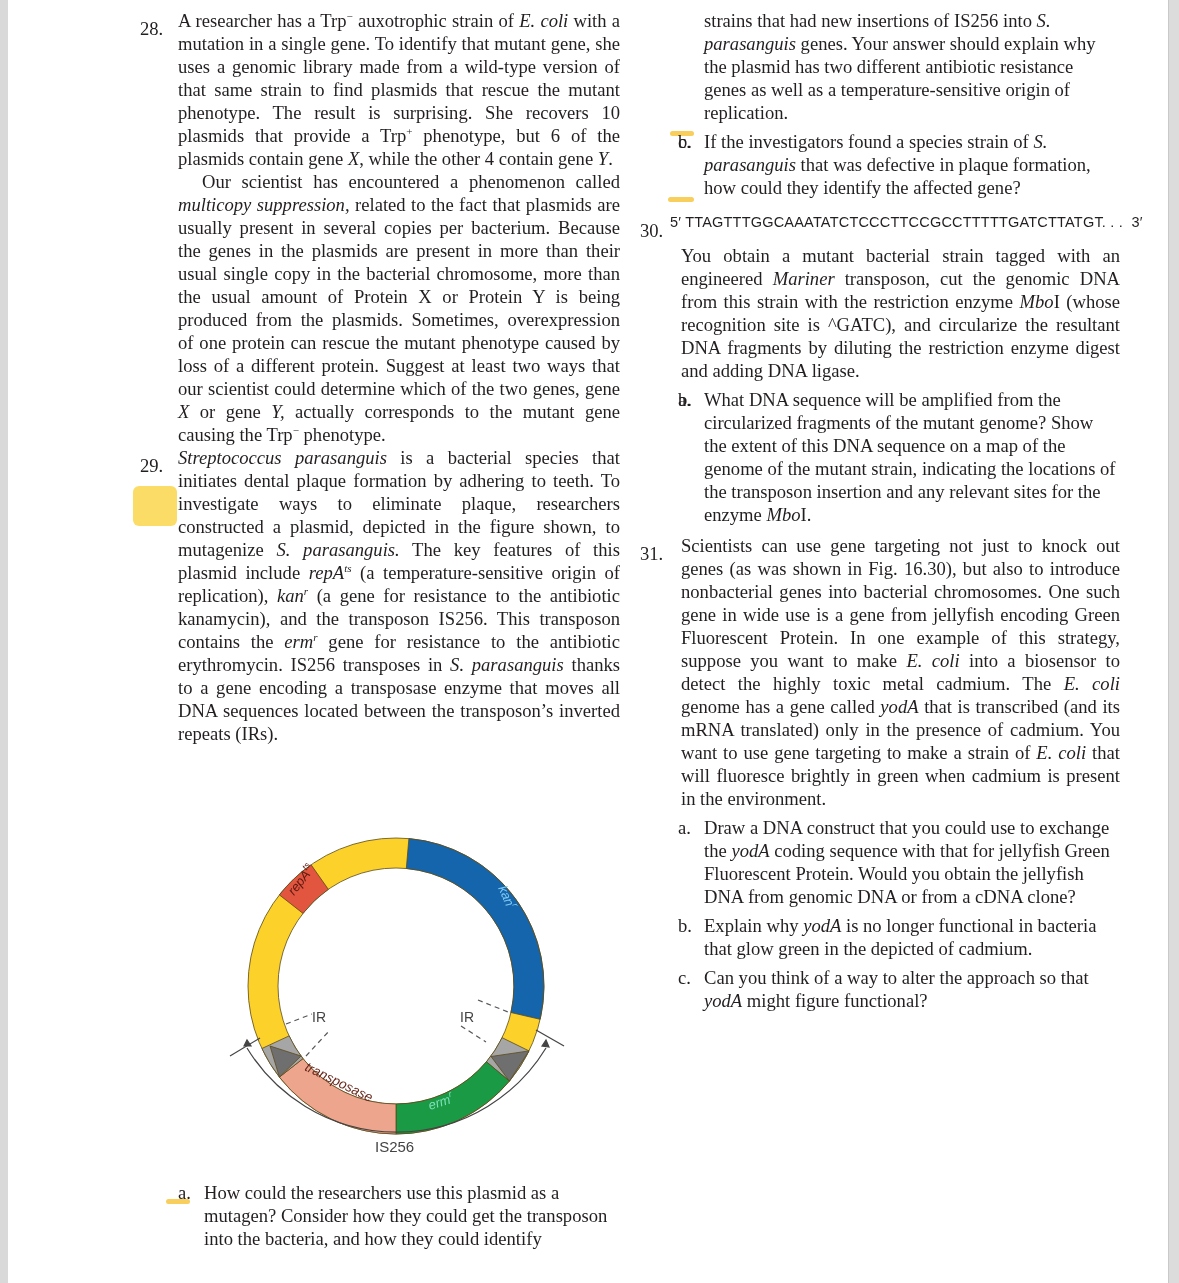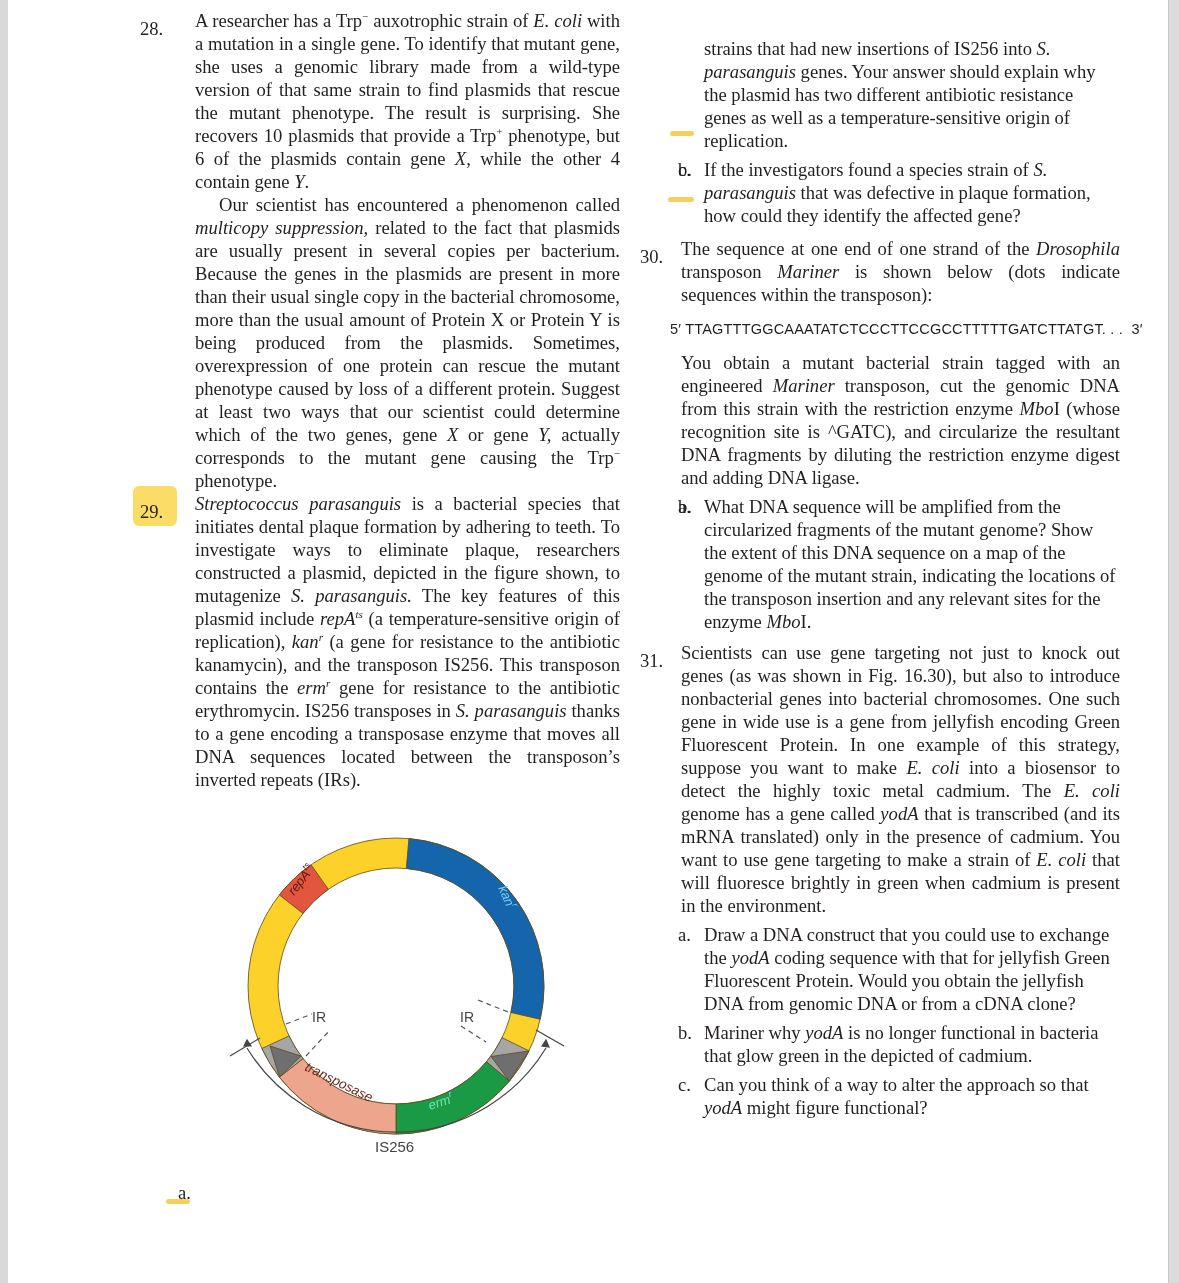--- a/index.html
+++ b/index.html
@@ -7,25 +7,25 @@
     width: 1179px; height: 1283px; position: relative; overflow: hidden;
     background: #ffffff;
     font-family: "Liberation Serif", "DejaVu Serif", serif;
     color: #231f20;
   }
   .edge-left { position: absolute; left: 0; top: 0; width: 8px; height: 1283px; background: #d9d9d9; }
   .edge-right { position: absolute; right: 0; top: 0; width: 10px; height: 1283px; background: #dcdcdc; border-left: 1px solid #c9c9c9; }
 
   .col { position: absolute; top: 0; }
   .col-left { left: 140px; width: 480px; }
-  .col-right { left: 640px; width: 480px; margin-top: 28px; }
+  .col-right { left: 640px; width: 480px; }
 
   .q { position: relative; font-size: 18.6px; line-height: 23px; text-align: justify; }
   .q .num { position: absolute; left: 0; top: 8px; }
-  .q .body { margin-left: 55px; }
+  .q .body { margin-left: 38px; }
   .q p { margin: 0; }
   .indent { text-indent: 24px; }
   .sub { position: relative; margin-left: 38px; padding-left: 26px; margin-top: 6px; text-align: left; }
   .sub .letter { position: absolute; left: 0; top: 0; }
   sup { font-size: 11px; line-height: 0; vertical-align: 7px; }
   i { font-style: italic; }
 
   .hl-block {
     position: absolute; background: #fbd74c; opacity: 0.85; border-radius: 6px;
     filter: blur(0.6px);
@@ -117,43 +117,41 @@
       <text transform="translate(210,292) rotate(-18)" fill="#7ee0b8"><tspan>erm</tspan><tspan dy="-6" font-size="9">r</tspan></text>
       <text transform="translate(84,252) rotate(26)" fill="#6b2a1e" font-size="13.5">transposase</text>
     </g>
   </svg>
 </div>
 
 <div class="col col-left" style="top:1181px;">
   <div class="q">
     <div class="sub" style="margin-top:0;">
       <span class="letter">a.</span>
+      <span>How could the researchers use this plasmid as a mutagen? Consider how they could get the transposon into the bacteria, and how they could identify</span>
     </div>
   </div>
 </div>
 
 <div class="col col-right" style="top:9px;">
   <div class="q">
     <div class="sub" style="margin-top:0;">
       <span><span>strains that had new insertions of IS256 into </span><i>S. parasanguis</i><span> genes. Your answer should explain why the plasmid has two different antibiotic resistance genes as well as a temperature-sensitive origin of replication.</span></span>
     </div>
     <div class="sub">
       <span class="letter">b.</span>
     </div>
     <div class="sub">
       <span class="letter">c.</span>
       <span>If the investigators found a species strain of </span><i>S. parasanguis</i><span> that was defective in plaque formation, how could they identify the affected gene?</span>
     </div>
   </div>
 
   <div class="q" style="margin-top:10px;">
     <span class="num">30.</span>
-    <div class="body" style="margin-left:41px;">
-      <p><span>The sequence at one end of one strand of the </span><i>Drosophila</i><span> transposon </span><i>Mariner</i><span> is shown below (dots indicate sequences within the transposon):</span></p>
-    </div>
     <div class="seq">5′ TTAGTTTGGCAAATATCTCCCTTCCGCCTTTTTGATCTTATGT. . .  3′</div>
     <div class="body" style="margin-left:41px;">
       <p><span>You obtain a mutant bacterial strain tagged with an engineered </span><i>Mariner</i><span> transposon, cut the genomic DNA from this strain with the restriction enzyme </span><i>Mbo</i><span>I (whose recognition site is ^GATC), and circularize the resultant DNA fragments by diluting the restriction enzyme digest and adding DNA ligase.</span></p>
     </div>
     <div class="sub">
       <span class="letter">a.</span>
     </div>
     <div class="sub">
       <span class="letter">b.</span>
       <span>What DNA sequence will be amplified from the circularized fragments of the mutant genome? Show the extent of this DNA sequence on a map of the genome of the mutant strain, indicating the locations of the transposon insertion and any relevant sites for the enzyme </span><i>Mbo</i><span>I.</span>
@@ -164,20 +162,20 @@
     <span class="num">31.</span>
     <div class="body" style="margin-left:41px;">
       <p><span>Scientists can use gene targeting not just to knock out genes (as was shown in Fig. 16.30), but also to introduce nonbacterial genes into bacterial chromosomes. One such gene in wide use is a gene from jellyfish encoding Green Fluorescent Protein. In one example of this strategy, suppose you want to make </span><i>E. coli</i><span> into a biosensor to detect the highly toxic metal cadmium. The </span><i>E. coli</i><span> genome has a gene called </span><i>yodA</i><span> that is transcribed (and its mRNA translated) only in the presence of cadmium. You want to use gene targeting to make a strain of </span><i>E. coli</i><span> that will fluoresce brightly in green when cadmium is present in the environment.</span></p>
     </div>
     <div class="sub">
       <span class="letter">a.</span>
       <span>Draw a DNA construct that you could use to exchange the </span><i>yodA</i><span> coding sequence with that for jellyfish Green Fluorescent Protein. Would you obtain the jellyfish DNA from genomic DNA or from a cDNA clone?</span>
     </div>
     <div class="sub">
       <span class="letter">b.</span>
-      <span>Mariner why </span><i>yodA</i><span> is no longer functional in bacteria that glow green in the depicted of cadmium.</span>
+      <span>Explain why </span><i>yodA</i><span> is no longer functional in bacteria that glow green in the depicted of cadmium.</span>
     </div>
     <div class="sub">
       <span class="letter">c.</span>
       <span>Can you think of a way to alter the approach so that </span><i>yodA</i><span> might figure functional?</span>
     </div>
   </div>
 </div>
 
 </body></html>

